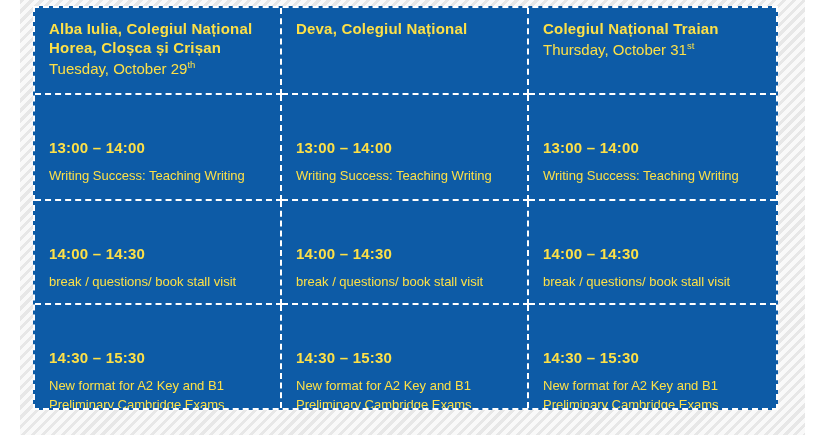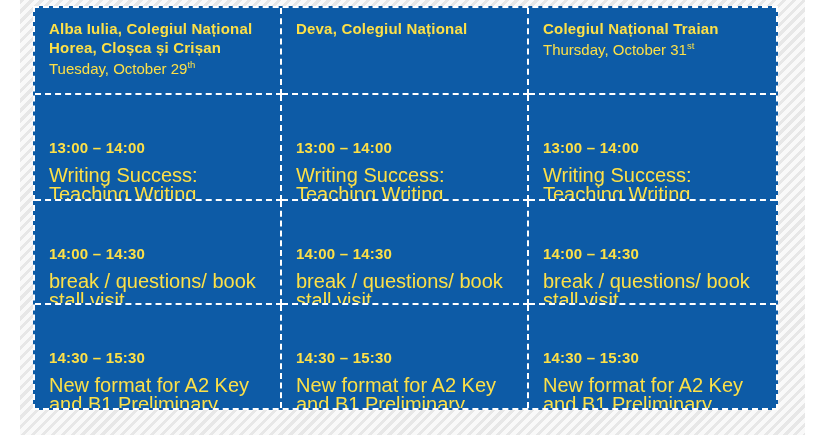--- a/index.html
+++ b/index.html
@@ -60,21 +60,21 @@
   }
 
   .session-time {
     font-weight: bold;
     font-size: 15px;
     line-height: 19px;
     letter-spacing: 0.2px;
     margin-top: 32px;
   }
   .session-title {
-    font-size: 20px;
+    font-size: 13px;
     line-height: 19px;
     margin-top: 9px;
     max-width: 222px;
   }
 </style>
 </head>
 <body>
 
 <div class="page">
   <div class="stripe-band">

